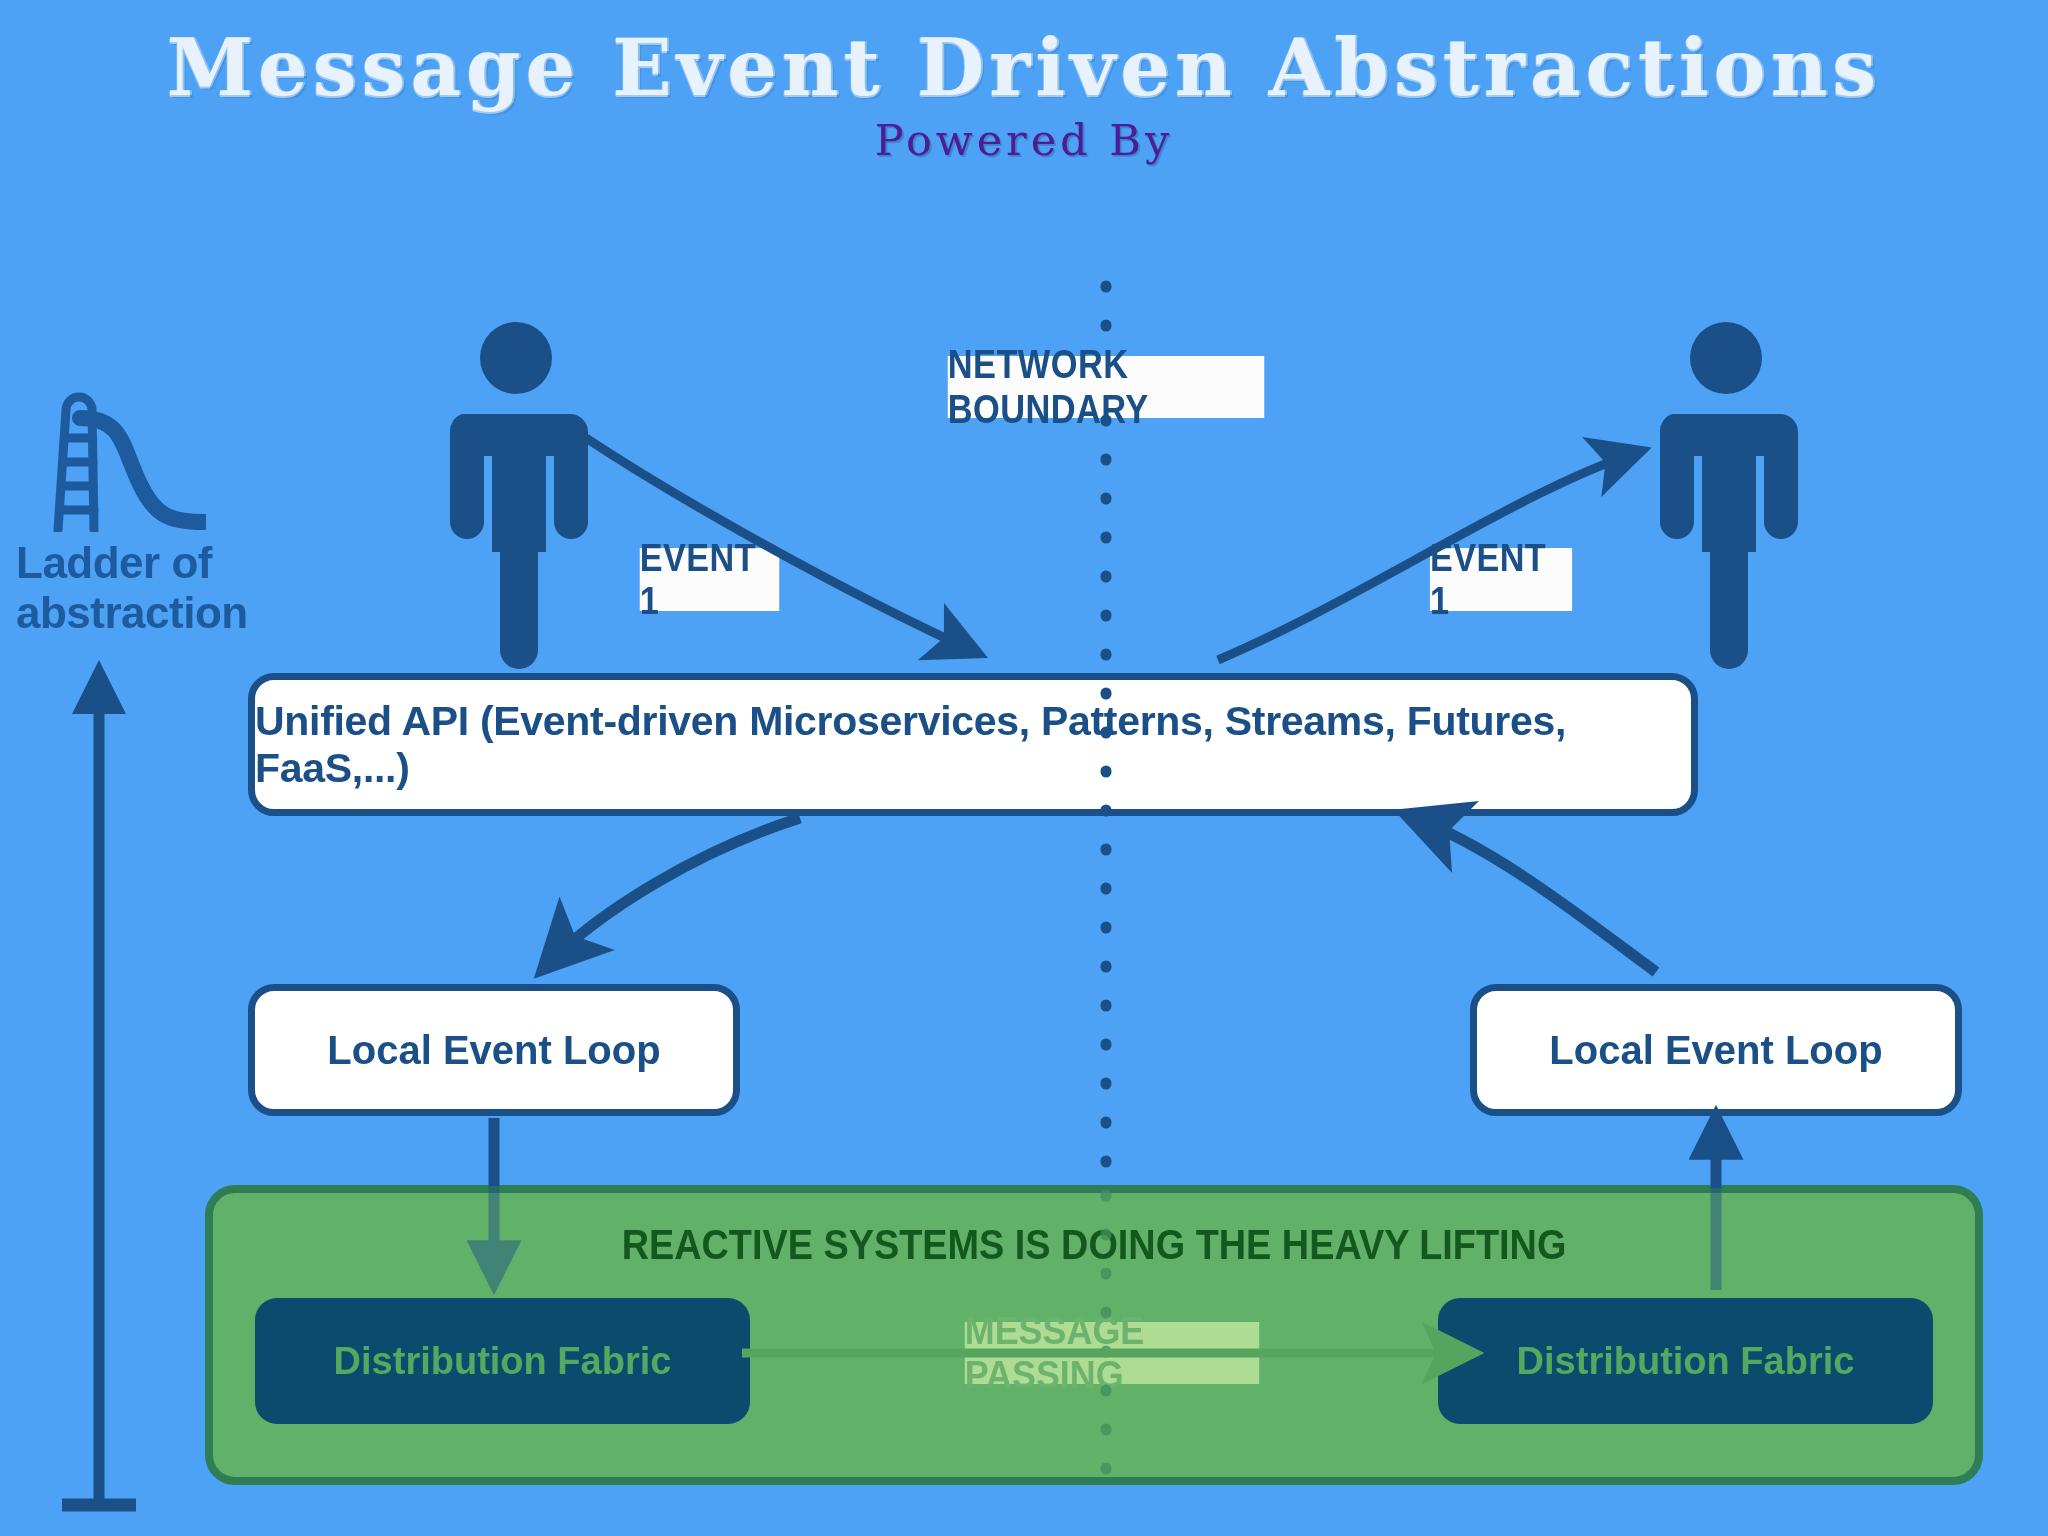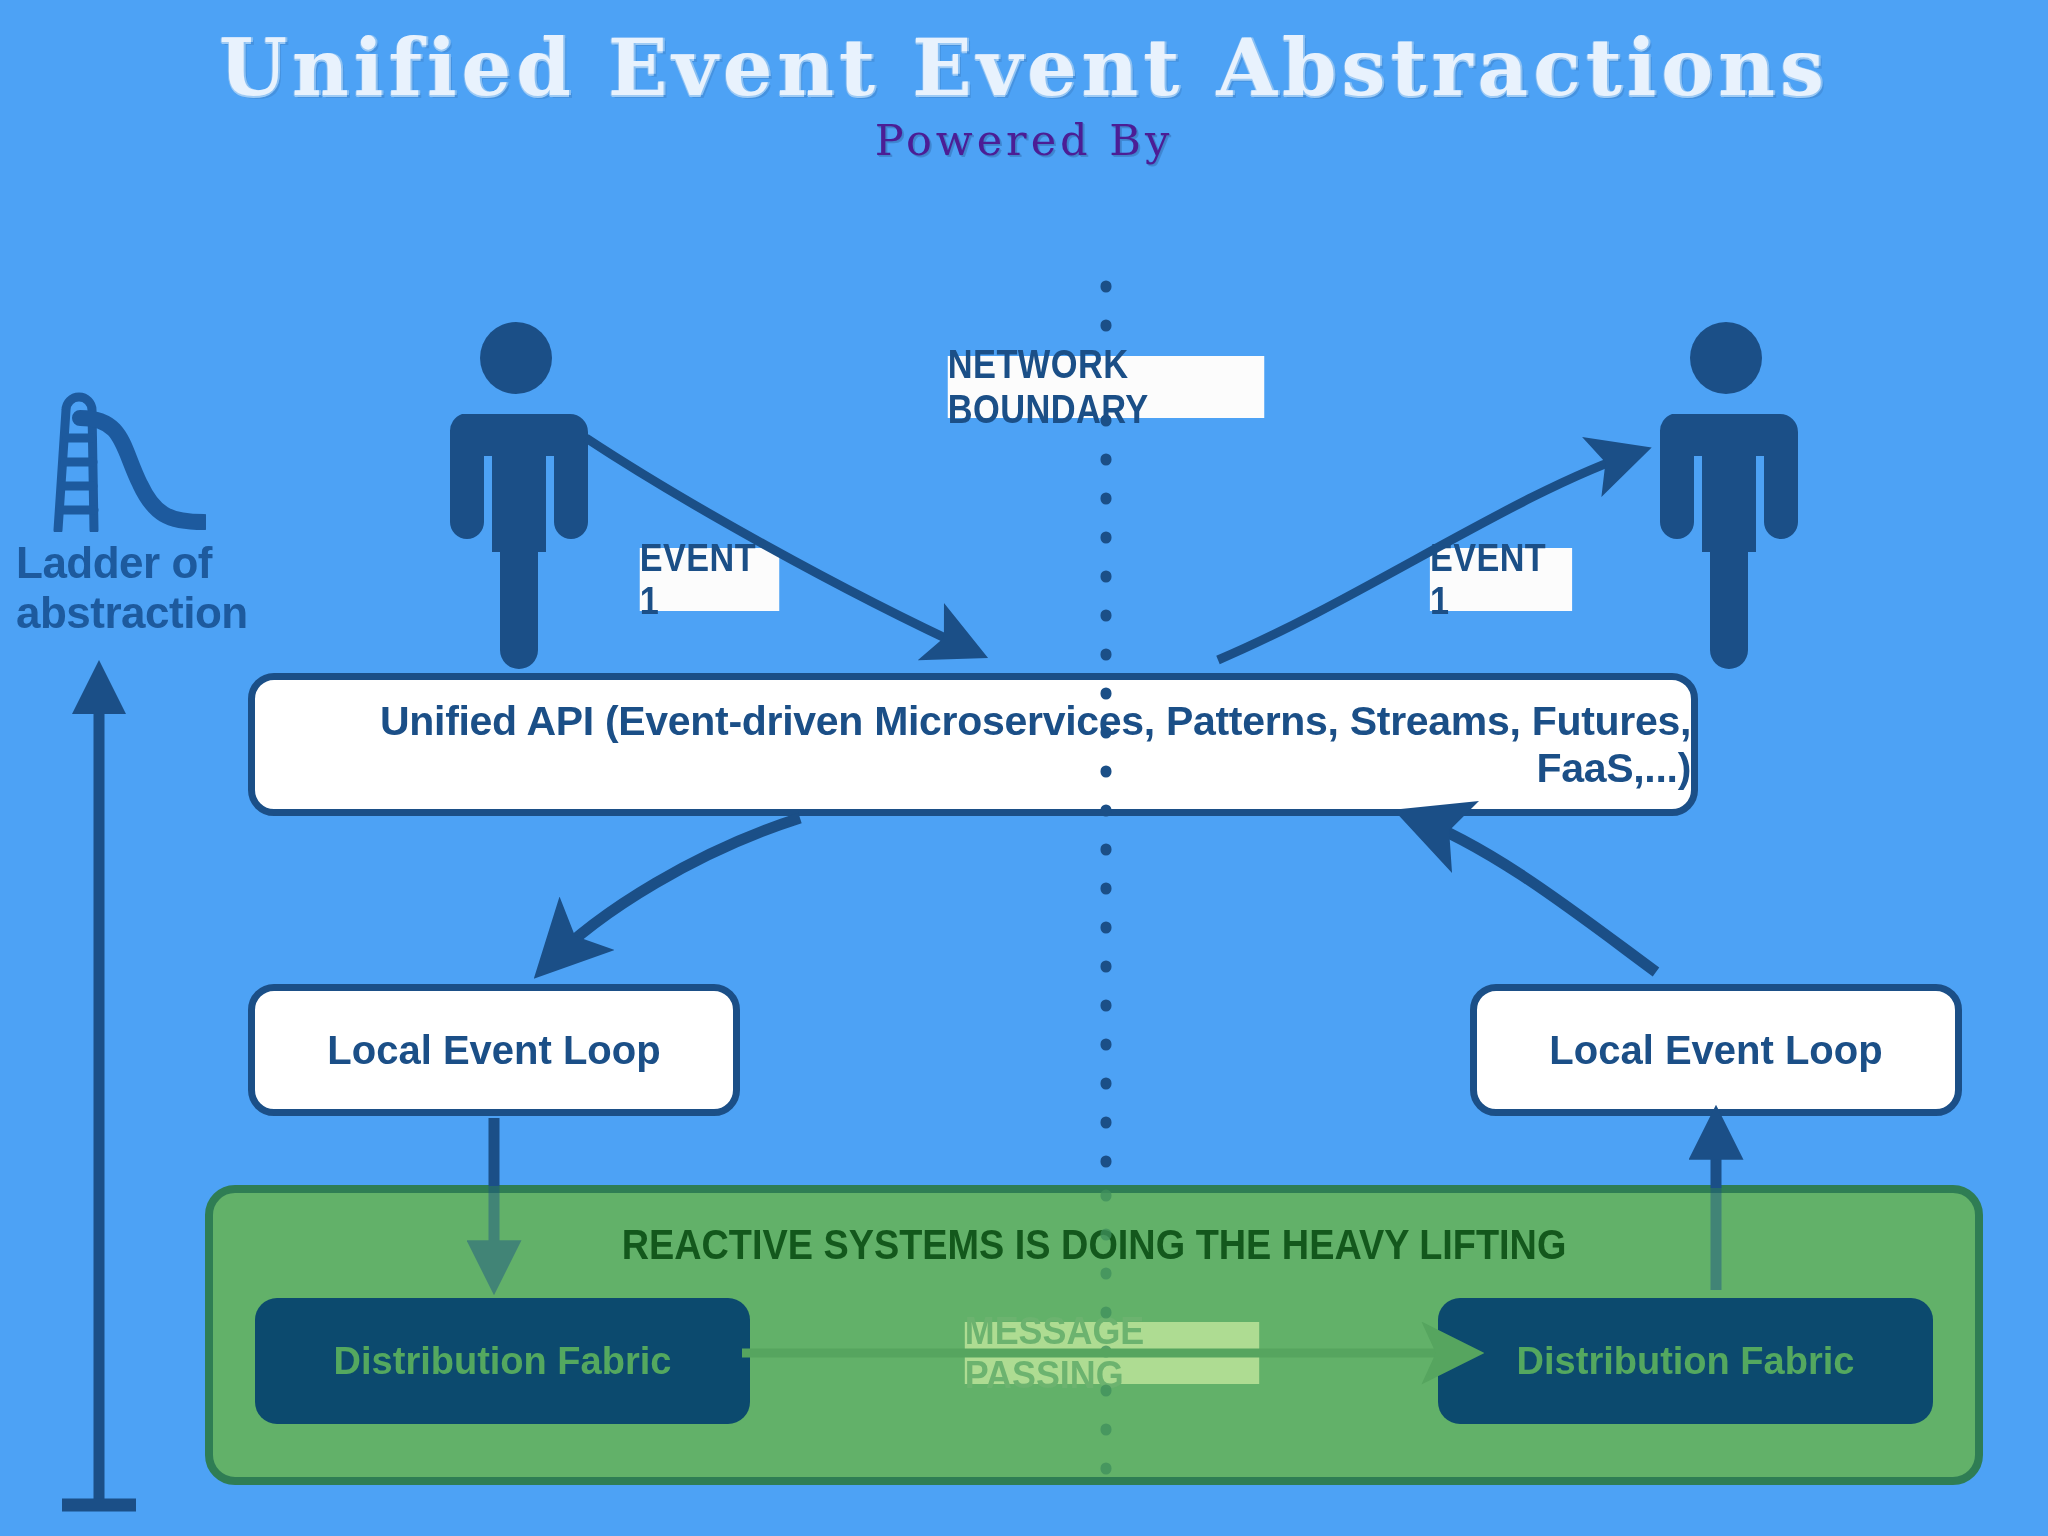--- a/index.html
+++ b/index.html
@@ -76,21 +76,21 @@
     position: absolute;
     background: #ffffff;
     border: 7px solid #1b4f87;
     border-radius: 26px;
     box-sizing: border-box;
     display: flex;
     align-items: center;
     justify-content: center;
     color: #1b4f87;
     font-weight: bold;
-    text-align: right;
+    text-align: left;
   }
   #unified-api {
     left: 248px;
     top: 673px;
     width: 1450px;
     height: 143px;
     font-size: 41px;
     letter-spacing: -0.3px;
   }
   #loop-left {
@@ -213,21 +213,21 @@
     height: 1536px;
     pointer-events: none;
   }
 </style>
 </head>
 <body>
 
 <div id="canvas">
 
   <div class="title-wrap">
-    <div class="title-main">Unified Event Event Abstractions</div>
+    <div class="title-main">Message Event Driven Abstractions</div>
     <div class="title-sub">Powered By</div>
   </div>
 
   <div class="slide-icon">
     <svg width="170" height="140" viewBox="0 0 170 140" xmlns="http://www.w3.org/2000/svg">
       <g stroke="#1d5a9e" stroke-width="9" fill="none" stroke-linecap="round">
         <path d="M22 138 L30 18 A13 13 0 0 1 56 18 L58 138"></path>
         <line x1="31" y1="46" x2="56" y2="46"></line>
         <line x1="29" y1="70" x2="57" y2="70"></line>
         <line x1="27" y1="94" x2="57" y2="94"></line>

